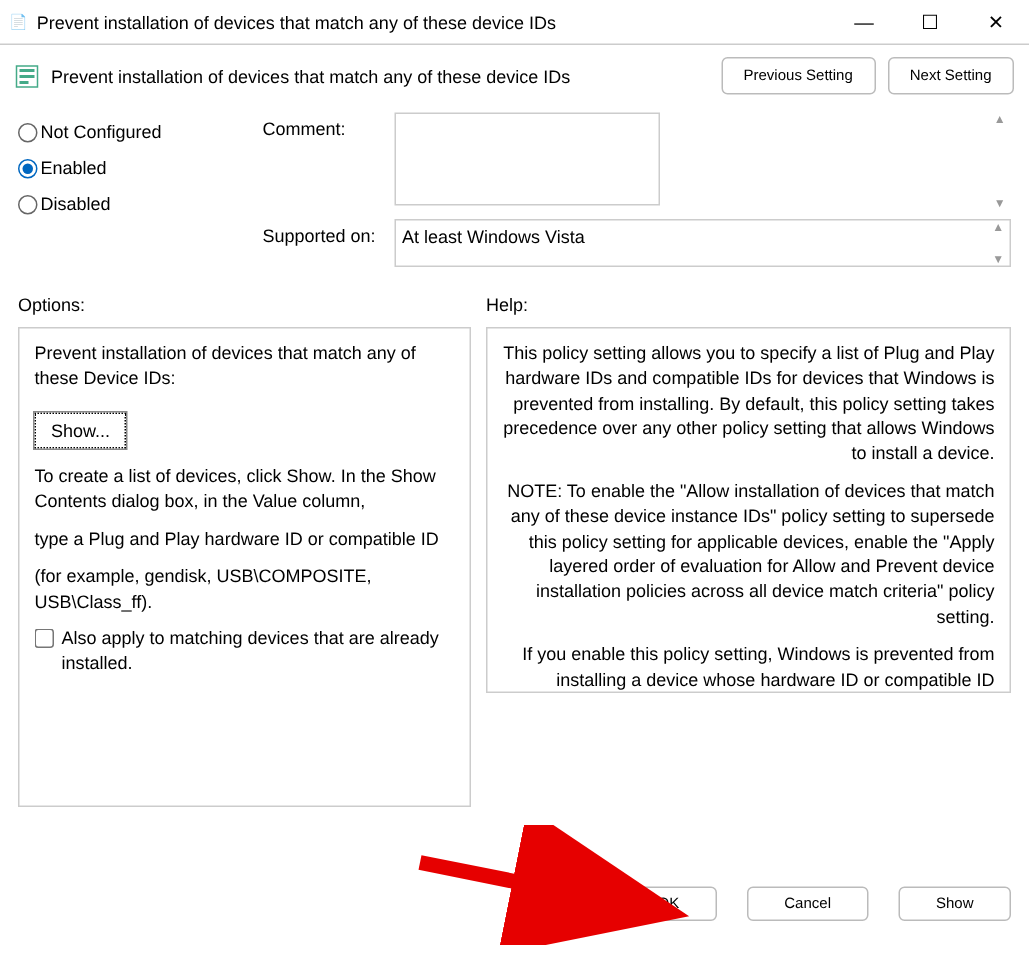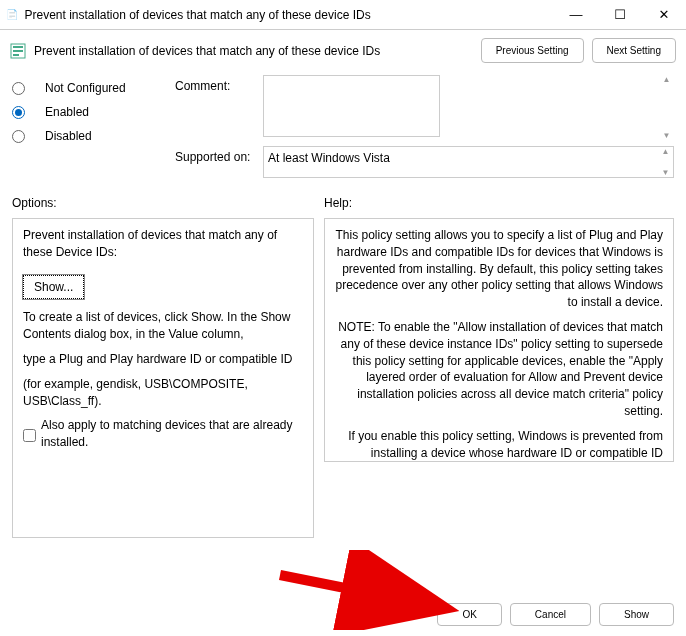--- a/index.html
+++ b/index.html
@@ -10,42 +10,42 @@
 .win-controls { display: flex; }
 .win-btn { width: 44px; height: 30px; display: flex; align-items: center; justify-content: center; font-size: 13px; cursor: default; }
 .header-row { display: flex; align-items: center; padding: 8px 10px; gap: 8px; }
 .header-icon { width: 16px; height: 16px; display: inline-block; }
 .header-title { font-size: 12px; flex: 1; }
 .nav-btn { border: 1px solid #bbb; border-radius: 4px; background: #fff; padding: 6px 14px; font-size: 10px; cursor: default; }
 .config-section { padding: 4px 12px 0 12px; }
 .config-row { display: flex; }
 .left-col { width: 130px; padding-top: 4px; }
 .radio-group { display: flex; flex-direction: column; gap: 10px; padding-top: 2px; }
-.radio-item { display: flex; align-items: center; gap: 20px; font-size: 12px; cursor: default; }
+.radio-item { display: flex; align-items: center; gap: 2px; font-size: 12px; cursor: default; }
 .radio-circle { width: 13px; height: 13px; border-radius: 50%; border: 1px solid #666; display: inline-flex; align-items: center; justify-content: center; }
 .radio-circle.selected { border-color: #0067c0; }
 .radio-dot { width: 7px; height: 7px; border-radius: 50%; background: #0067c0; }
 .right-col { flex: 1; margin-left: 33px; }
 .field-row { display: flex; align-items: flex-start; margin-bottom: 6px; }
 .field-label { width: 88px; font-size: 12px; padding-top: 4px; }
 .textarea-box { flex: 1; height: 62px; border: 1px solid #ccc; background: #fff; font-size: 12px; padding: 4px 16px 4px 4px; position: relative; resize: none; font-family: inherit; }
 .supported-box { flex: 1; height: 32px; border: 1px solid #ccc; background: #fff; font-size: 12px; padding: 4px 16px 4px 4px; position: relative; }
 .scroll-arrows { position: absolute; right: 0; top: 0; bottom: 0; width: 15px; display: flex; flex-direction: column; justify-content: space-between; }
 .scroll-arrow { font-size: 8px; color: #999; text-align: center; cursor: default; }
 .labels-row { display: flex; padding: 12px 12px 4px 12px; gap: 10px; }
 .labels-row .opt-lbl { width: 302px; font-size: 12px; }
 .labels-row .help-lbl { font-size: 12px; }
 .panes { display: flex; padding: 4px 12px 0 12px; gap: 10px; }
 .pane { border: 1px solid #ccc; padding: 8px 10px; font-size: 12px; line-height: 1.4; }
 .options-pane { width: 302px; height: 320px; }
 .help-pane { flex: 1; height: 244px; overflow: hidden; text-align: right; }
 .show-btn { border: 1px dotted #000; outline: 1px solid #888; background: #fff; padding: 3px 10px; font-size: 12px; margin: 6px 0 10px 0; display: inline-block; cursor: default; }
-.checkbox-row { display: flex; gap: 5px; align-items: center; margin-top: 6px; }
+.checkbox-row { display: flex; gap: 5px; align-items: flex-start; margin-top: 6px; }
 .checkbox-row input { margin-top: 2px; }
-.footer { position: absolute; bottom: 10px; right: 12px; display: flex; gap: 8px; }
+.footer { position: absolute; bottom: 22px; right: 12px; display: flex; gap: 20px; }
 .footer .nav-btn { padding: 5px 24px; }
 .arrow-svg { position: absolute; left: 270px; top: 550px; pointer-events: none; }
 p { margin-bottom: 8px; }
 </style>
 </head>
 <body>
 
 <div class="titlebar">
   <span class="title-icon">📄</span>
   <span class="title">Prevent installation of devices that match any of these device IDs</span>

